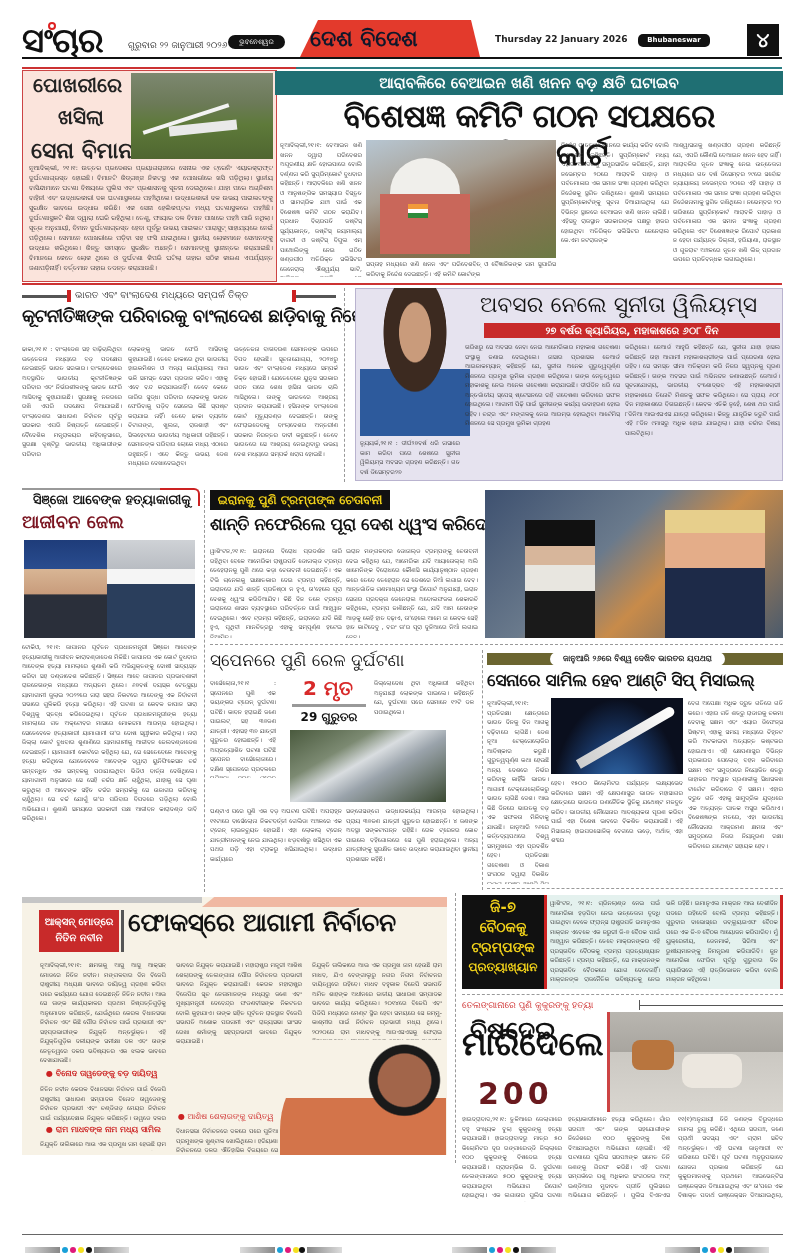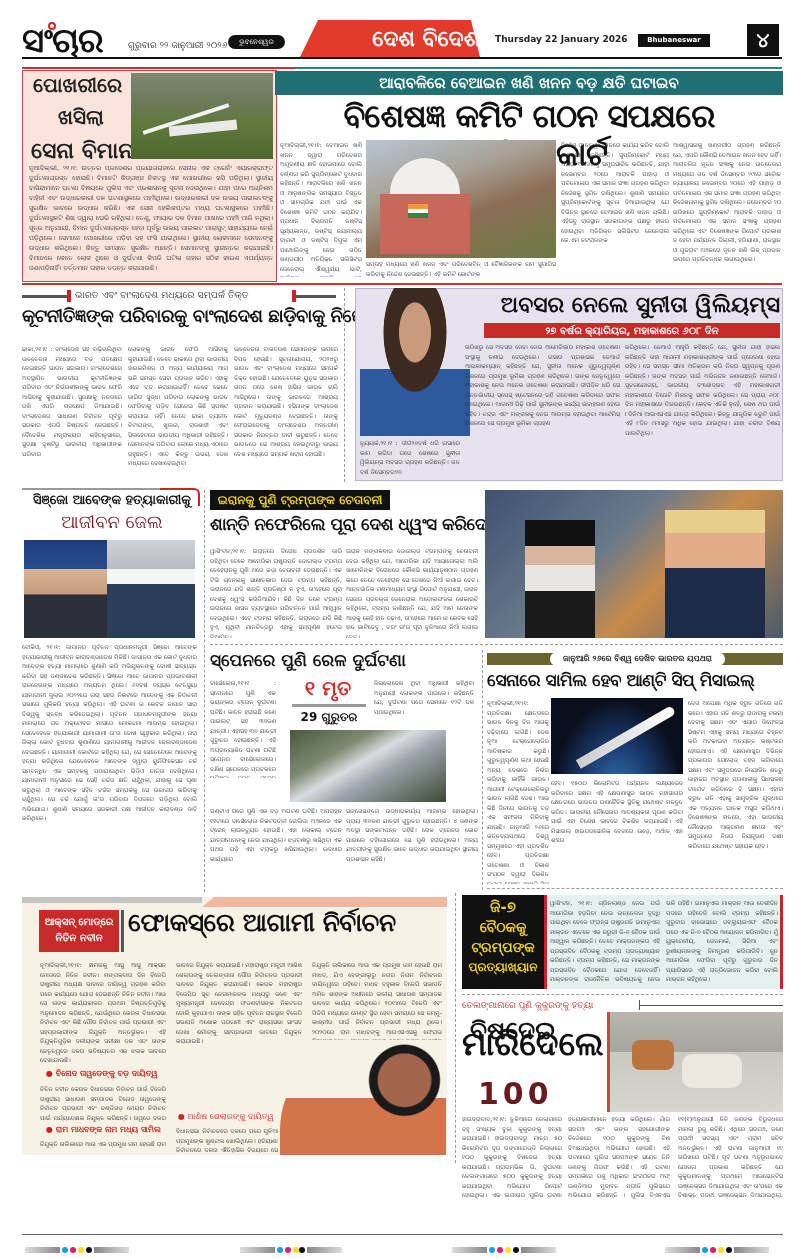--- a/index.html
+++ b/index.html
@@ -3,23 +3,23 @@
 <meta charset="utf-8">
 <style>
 *{box-sizing:border-box;margin:0;padding:0}
 body{width:800px;height:1259px;background:#fff;font-family:"DejaVu Sans",sans-serif;color:#111;position:relative;overflow:hidden}
 .abs{position:absolute}
 .logo{left:22px;top:20px;font-size:34px;font-weight:bold;color:#111;letter-spacing:-1px;font-family:"DejaVu Serif",serif}
 .logo-dot{left:48px;top:22px;width:8px;height:8px;border:2px solid #d22;border-radius:50%}
 .date-or{left:128px;top:40px;font-size:9px;color:#222}
 .city-pill{left:228px;top:35px;width:57px;height:14px;background:#111;border-radius:8px;color:#fff;font-size:7px;text-align:center;line-height:14px}
 .sec-banner{left:300px;top:20px;width:180px;height:37px;background:#e33a2c;clip-path:polygon(10% 0,95% 0,100% 100%,0 100%)}
-.sec-banner span{display:block;text-align:right;color:#ffffff;font-weight:bold;font-size:22px;line-height:37px;padding-left:10px}
+.sec-banner span{display:block;text-align:left;color:#0f172a;font-weight:bold;font-size:22px;line-height:37px;padding-left:10px}
 .date-en{left:495px;top:34px;font-size:9px;font-weight:bold;color:#222}
-.city-en{left:638px;top:34px;width:72px;height:13px;background:#111;border-radius:0;color:#fff;font-size:7px;font-weight:bold;line-height:13px;text-align:center}
+.city-en{left:638px;top:34px;width:72px;height:13px;background:#111;border-radius:5px;color:#fff;font-size:7px;font-weight:bold;line-height:13px;text-align:center}
 .pgnum{left:747px;top:24px;width:32px;height:32px;background:#111;color:#fff;font-size:20px;text-align:center;line-height:32px;font-weight:bold}
 .rule-top{left:22px;top:57px;width:760px;height:2px;background:#111}
 .rule-color{left:22px;top:67px;width:760px;height:2px;background:linear-gradient(90deg,#c33 0,#c33 36%,#2a7d83 36%)}
 
 .s1{left:22px;top:70px;width:255px;height:212px;background:#fbe4dc;border:1px solid #c44}
 .s1 h2{position:absolute;left:8px;font-size:19px;color:#222;font-weight:bold;font-family:"DejaVu Serif",serif}
 .img{background:linear-gradient(135deg,#5a6b4e,#8da06a,#4f5e3a)}
 .body-txt{font-size:6.5px;line-height:10px;color:#333;text-align:justify;overflow:hidden}
 
 .teal-bar{left:275px;top:71px;width:508px;height:24px;background:#1f6f73;color:#fff;font-size:15px;font-weight:bold;text-align:center;line-height:24px}
@@ -76,48 +76,48 @@
 <div class="abs" style="left:292px;top:290px;width:4px;height:12px;background:#c22"></div>
 <div class="abs" style="left:296px;top:295px;width:40px;height:3px;background:#555"></div>
 <div class="abs" style="left:22px;top:305px;width:320px;font-size:18px;font-weight:bold;white-space:nowrap;letter-spacing:-0.5px">କୂଟନୀତିଜ୍ଞଙ୍କ ପରିବାରକୁ ବାଂଲାଦେଶ ଛାଡ଼ିବାକୁ ନିର୍ଦ୍ଦେଶ</div>
 <div class="abs body-txt" style="left:22px;top:344px;width:100px;height:136px;font-size:6px;line-height:9.5px">ଢାକା,୨୧।୧ : ବାଂଲାଦେଶ ସହ ବାଢ଼ିଚାଲିଥିବା ଉତ୍ତେଜନା ମଧ୍ୟରେ ବଡ଼ ପଦକ୍ଷେପ ନେଇଛନ୍ତି ଭାରତ ସରକାର। ବାଂଲାଦେଶରେ ଅବସ୍ଥାପିତ ଭାରତୀୟ କୂଟନୀତିଜ୍ଞଙ୍କ ପରିବାର ଏବଂ ନିର୍ଭରଶୀଳଙ୍କୁ ଭାରତ ଫେରି ଆସିବାକୁ କୁହାଯାଇଛି। ସୁରକ୍ଷାକୁ ନଜରରେ ରଖି ଏପରି ପଦକ୍ଷେପ ନିଆଯାଇଛି। ବାଂଲାଦେଶର ସାଧାରଣ ନିର୍ବାଚନ ପୂର୍ବରୁ ସରକାର ଏପରି ନିଷ୍ପତ୍ତି ନେଇଛନ୍ତି। ବୈଦେଶିକ ମନ୍ତ୍ରାଳୟର କହିବାନୁସାରେ, ସୁରକ୍ଷା ଦୃଷ୍ଟିରୁ ଭାରତୀୟ ଅଧିକାରୀଙ୍କ ପରିବାର</div>
 <div class="abs body-txt" style="left:128px;top:344px;width:100px;height:136px;font-size:6px;line-height:9.5px">ଲୋକଙ୍କୁ ଭାରତ ଫେରି ଆସିବାକୁ କୁହାଯାଇଛି। ତେବେ ଢାକାରେ ଥିବା ଭାରତୀୟ ହାଇକମିଶନ ଓ ଅନ୍ୟ କାର୍ଯ୍ୟାଳୟ ଆଗ ଭଳି ସମସ୍ତ ସେବା ପ୍ରଦାନ କରିବ। ଏହାକୁ ଏବେ ବନ୍ଦ କରାଯାଉନାହିଁ। ତେବେ କେତେ ଜାରିର ସୁଦ୍ଧା ପରିବାର ଲୋକଙ୍କୁ ଭାରତ ଫେରିବାକୁ ପଡ଼ିବ ସେନେଇ କିଛି ସ୍ପଷ୍ଟ କରାଯାଇ ନାହିଁ। ତେବେ ଢାକା ବ୍ୟତୀତ ଚିଟାଗଙ୍ଗ, ଖୁଲନା, ରାଜଶାହୀ ଏବଂ ସିଲହେଟରେ ଭାରତୀୟ ଅଧିକାରୀ ରହିଛନ୍ତି। ସେମାନଙ୍କ ପରିବାର ଲୋକେ ମଧ୍ୟ ଏଠାରେ ରହୁଛନ୍ତି। ଏବେ କିନ୍ତୁ ଉଭୟ ଦେଶ ମଧ୍ୟରେ ଦେଖାଦେଇଥିବା</div>
 <div class="abs body-txt" style="left:234px;top:344px;width:104px;height:136px;font-size:6px;line-height:9.5px">ଉତ୍ତେଜନା ବାତାବରଣ ସେମାନଙ୍କ ଉପରେ ବିପଦ ହେଉଛି। ସୂଚନାଯୋଗ୍ୟ, ୨୦୨୪ରୁ ଭାରତ ଏବଂ ବାଂଲାଦେଶ ମଧ୍ୟରେ ସମ୍ପର୍କ ତିକ୍ତ ହୋଇଛି। ଯେତେବେଳେ ୟୁନୁସ ସରକାର ଗଠନ ପରେ ଶେଖ ହାସିନା ଭାରତ ଚାଲି ଆସିଥିଲେ। ତାଙ୍କୁ ଭାରତରେ ଆଶ୍ରୟ ପ୍ରଦାନ କରାଯାଇଛି। ହସିନାଙ୍କ ବାଂଲାଦେଶ କୋର୍ଟ ମୃତ୍ୟୁଦଣ୍ଡ ଦେଇଛନ୍ତି। ତାଙ୍କୁ ଫେରାଇଦେବାକୁ ବାଂଲାଦେଶର ଅନ୍ତରୀଣ ସରକାର ନିରନ୍ତର ଦାବୀ କରୁଛନ୍ତି। ତେବେ ଭାରତରେ ସେ ଆଶ୍ରୟ ନେଇଥିବାରୁ ଉଭୟ ଦେଶ ମଧ୍ୟରେ ସମ୍ପର୍କ ଖରାପ ହୋଇଛି।</div>
 <div class="abs dotv" style="left:344px;top:288px;height:194px"></div>
 
 <div class="abs" style="left:355px;top:288px;width:428px;height:193px;background:#e6e3ef;border:1px solid #b9b3cf"></div>
 <div class="abs" style="left:360px;top:288px;width:110px;height:148px;background:radial-gradient(ellipse at 50% 30%,#c99b7b 0,#c99b7b 20%,#3c2a20 21%,#3c2a20 40%,transparent 41%),linear-gradient(180deg,transparent 55%,#2d5a9c 55%)"></div>
-<div class="abs" style="left:480px;top:292px;width:300px;font-size:22px;font-weight:bold;text-align:right;white-space:nowrap">ଅବସର ନେଲେ ସୁନୀତା ୱିଲିୟମ୍ସ</div>
+<div class="abs" style="left:480px;top:292px;width:300px;font-size:22px;font-weight:normal;text-align:left;white-space:nowrap">ଅବସର ନେଲେ ସୁନୀତା ୱିଲିୟମ୍ସ</div>
 <div class="abs" style="left:484px;top:323px;width:296px;height:15px;background:#c82a2a;color:#fff;font-size:10px;font-weight:bold;text-align:center;line-height:15px">୨୭ ବର୍ଷର କ୍ୟାରିୟର, ମହାକାଶରେ ୬୦୮ ଦିନ</div>
 <div class="abs body-txt" style="left:465px;top:342px;width:155px;height:138px;font-size:6px;line-height:9.5px">ତାରିଖରୁ ସେ ଅବସର ନେବା ନେଇ ଆମେରିକାର ମହାକାଶ ଗବେଷଣା ସଂସ୍ଥାକୁ ଜଣାଇ ଦେଇଥିଲେ। ନାସାର ପ୍ରଶାସକ ଜେଆର୍ଡ ଆଇଜାକମ୍ୟାନ୍ କହିଛନ୍ତି ଯେ, ସୁନୀତା ଅନେକ ଗୁରୁତ୍ୱପୂର୍ଣ୍ଣ ମିଶନରେ ପ୍ରମୁଖ ଭୂମିକା ଗ୍ରହଣ କରିଥିଲେ। ତାଙ୍କ ନେତୃତ୍ୱରେ ମହାକାଶକୁ ନେଇ ଅନେକ ଗବେଷଣା କରାଯାଇଛି। ଦୀର୍ଘଦିନ ଧରି ସେ ଅନ୍ତର୍ଜାତୀୟ ସ୍ପେସ୍ ଷ୍ଟେସନରେ ରହି ଗବେଷଣା କରିବାରେ ସଫଳ ହୋଇଥିଲେ। ଆଗାମୀ ପିଢ଼ି ପାଇଁ ସୁନୀତାଙ୍କ କାର୍ଯ୍ୟ ଉଦାହରଣ ହୋଇ ରହିବ। ଚନ୍ଦ୍ର ଏବଂ ମଙ୍ଗଳକୁ ନେଇ ଆରମ୍ଭ ହୋଇଥିବା ଆର୍ଟେମିସ୍ ମିଶନରେ ସେ ପ୍ରମୁଖ ଭୂମିକା ଗ୍ରହଣ</div>
 <div class="abs body-txt" style="left:625px;top:342px;width:155px;height:138px;font-size:6px;line-height:9.5px">କରିଥିଲେ। ଜେଆର୍ଡ ଆହୁରି କହିଛନ୍ତି ଯେ, ସୁନୀତା ଯାହା ହାସଲ କରିଛନ୍ତି ତାହା ଆଗାମୀ ମହାକାଶଚାରୀଙ୍କ ପାଇଁ ପ୍ରେରଣା ହୋଇ ରହିବ। ସେ ସମସ୍ତ ସୀମା ଅତିକ୍ରମ କରି ନିଜର ସ୍ୱପ୍ନକୁ ପୂରଣ କରିଛନ୍ତି। ତାଙ୍କ ଅବସର ପାଇଁ ଅଭିନନ୍ଦନ ଜଣାଉଛନ୍ତି ଜେଆର୍ଡ। ସୂଚନାଯୋଗ୍ୟ, ଭାରତୀୟ ବଂଶୋଦ୍ଭବ ଏହି ମହାକାଶଚାରୀ ମହାକାଶରେ ତିନୋଟି ମିଶନକୁ ସଫଳ କରିଥିଲେ। ସେ ପ୍ରାୟ ୬୦୮ ଦିନ ମହାକାଶରେ ବିତାଇଛନ୍ତି। କେବଳ ଏତିକି ନୁହେଁ, ଶେଷ ଥର ପାଇଁ ୮ଦିନିଆ ଆଇଏସଏସ ଯାତ୍ରା କରିଥିଲେ। କିନ୍ତୁ ଯାନ୍ତ୍ରିକ ତ୍ରୁଟି ପାଇଁ ଏହି ୮ଦିନ ୯ମାସରୁ ଅଧିକ ହୋଇ ଯାଇଥିଲା। ଯାହା ଚର୍ଚ୍ଚାର ବିଷୟ ପାଲଟିଥିଲା।</div>
 <div class="abs body-txt" style="left:360px;top:438px;width:100px;height:42px;font-size:6px;line-height:9.5px">ନ୍ୟୁୟର୍କ,୨୧।୧ : ଦୀର୍ଘ୨୭ବର୍ଷ ଧରି ନାସାରେ କାମ କରିବା ପରେ ଶେଷରେ ସୁନୀତା ୱିଲିୟମ୍ସ ଅବସର ଗ୍ରହଣ କରିଛନ୍ତି। ଗତ ବର୍ଷ ଡିସେମ୍ବର୨୭</div>
 
 <div class="abs" style="left:22px;top:488px;width:150px;height:2px;background:#999"></div>
 <div class="abs" style="left:160px;top:488px;width:40px;height:18px;border-top:2px solid #c22;border-right:2px solid #c22;border-radius:0 6px 0 0"></div>
 <div class="abs" style="left:22px;top:492px;width:180px;font-size:13px;font-weight:bold;text-align:center;white-space:nowrap">ସିଞ୍ଜୋ ଆବେଙ୍କ ହତ୍ୟାକାରୀକୁ</div>
-<div class="abs" style="left:22px;top:511px;width:180px;font-size:18px;font-weight:normal;color:#7a1420;text-align:center">ଆଜୀବନ ଜେଲ</div>
+<div class="abs" style="left:22px;top:511px;width:180px;font-size:18px;font-weight:bold;color:#7a1420;text-align:left">ଆଜୀବନ ଜେଲ</div>
 <div class="abs" style="left:24px;top:540px;width:83px;height:98px;background:linear-gradient(180deg,#1e3c7a 0,#2a4d8f 30%,#d8b594 30%,#c89c7c 55%,#2a2f3a 56%)"></div>
 <div class="abs" style="left:107px;top:540px;width:88px;height:98px;background:linear-gradient(180deg,#cfd2d6 0,#b8bcc2 30%,#f5f5f5 30%,#f5f5f5 45%,#2a3e5c 45%)"></div>
 <div class="abs body-txt" style="left:22px;top:642px;width:175px;height:250px;font-size:6px;line-height:9.5px">ଟୋକିଓ, ୨୧।୧: ଜାପାନର ପୂର୍ବତନ ପ୍ରଧାନମନ୍ତ୍ରୀ ସିଞ୍ଜୋ ଆବେଙ୍କ ହତ୍ୟାକାରୀକୁ ଆଜୀବନ କାରାଦଣ୍ଡାଦେଶ ମିଳିଛି। ଜାପାନର ଏକ କୋର୍ଟ ବୁଧବାର ଆବେଙ୍କ ହତ୍ୟା ମାମଲାରେ ଶୁଣାଣି କରି ଅଭିଯୁକ୍ତଙ୍କୁ ଦୋଷୀ ସାବ୍ୟସ୍ତ କରିବା ସହ ଦଣ୍ଡାଦେଶ କରିଛନ୍ତି। ସିଞ୍ଜୋ ଆବେ ଜାପାନର ପ୍ରଭାବଶାଳୀ ରାଜନେତାଙ୍କ ମଧ୍ୟରେ ଅନ୍ୟତମ ଥିଲେ। ୬୭ବର୍ଷ ବୟସ୍କ ଟେତ୍ସୁୟା ୟାମାଗାମୀ ଜୁଲାଇ ୨୦୨୨ରେ ନାରା ସହର ନିକଟରେ ଆବେଙ୍କୁ ଏକ ନିର୍ବାଚନୀ ସଭାରେ ଗୁଳିକରି ହତ୍ୟା କରିଥିଲା। ଏହି ଘଟଣା ନା କେବଳ ଜାପାନ ସାରା ବିଶ୍ୱକୁ ସ୍ତବ୍ଧ କରିଦେଇଥିଲା। ପୂର୍ବତନ ପ୍ରଧାନମନ୍ତ୍ରୀଙ୍କ ହତ୍ୟା ମାମଲାରେ ଗତ ଅକ୍ଟୋବର ମାସରେ ମୋକଦ୍ଦମା ଆରମ୍ଭ ହୋଇଥିଲା। ସେତେବେଳେ ହତ୍ୟାକାରୀ ୟାମାଗାମୀ ତା'ର ଦୋଷ ସ୍ୱୀକାର କରିଥିଲା। ନାରା ଜିଲ୍ଲା କୋର୍ଟ ବୁଧବାର ଶୁଣାଣିରେ ୟାମାଗାମୀକୁ ଆଜୀବନ ଜେଲଦଣ୍ଡାଦେଶ ଦେଇଛନ୍ତି। ୟାମାଗାମୀ କୋର୍ଟରେ କହିଥିଲା ଯେ, ସେ ସେତେବେଳେ ଆବେଙ୍କୁ ହତ୍ୟା କରିଥିଲେ ଯେତେବେଳେ ଆବେଙ୍କ ଦ୍ୱାରା ୟୁନିଫିକେସନ ଚର୍ଚ୍ଚ ସମ୍ବନ୍ଧିତ ଏକ ସମ୍ବଳକୁ ପଠାଯାଇଥିବା ଭିଡିଓ ବାର୍ତ୍ତା ଦେଖିଥିଲେ। ୟାମାଗାମୀ ଅନୁସାରେ ସେ ସେହି ଚର୍ଚ୍ଚର କ୍ଷତି ଚାହୁଁଥିଲା, ଯାହାକୁ ସେ ଘୃଣା କରୁଥିଲା ଓ ଆବେଙ୍କ ସହିତ ଚର୍ଚ୍ଚର ସମ୍ପର୍କକୁ ସେ ଉଜାଗର କରିବାକୁ ଚାହୁଁଥିଲା। ସେ ଚର୍ଚ୍ଚ ଯୋଗୁଁ ତା'ର ପରିବାର ବିପଦରେ ପଡ଼ିଥିଲା ବୋଲି ଅଭିଯୋଗ। ଶୁଣାଣି ସମୟରେ ସରକାରୀ ପକ୍ଷ ଆଜୀବନ କାରାଦଣ୍ଡ ଦାବି କରିଥିଲେ।</div>
 <div class="abs dotv" style="left:204px;top:490px;height:402px"></div>
 
 <div class="abs" style="left:210px;top:490px;width:180px;height:20px;background:#111;color:#f2d21a;font-size:12px;font-weight:bold;text-align:center;line-height:20px">ଇରାନକୁ ପୁଣି ଟ୍ରମ୍ପଙ୍କ ଚେତାବନୀ</div>
 <div class="abs" style="left:210px;top:514px;width:270px;font-size:17px;font-weight:bold;white-space:nowrap;letter-spacing:-0.5px">ଶାନ୍ତି ନଫେରିଲେ ପୂରା ଦେଶ ଧ୍ୱଂସ କରିଦେବୁ</div>
 <div class="abs body-txt" style="left:210px;top:546px;width:132px;height:92px;font-size:6px;line-height:9.5px">ୱାଶିଂଟନ,୨୧।୧: ଇରାନରେ ବିରୋଧ ପ୍ରଦର୍ଶନ ଜାରି ରହିଥିବା ବେଳେ ଆମେରିକା ରାଷ୍ଟ୍ରପତି ଡୋନାଲ୍ଡ ଟ୍ରମ୍ପ ତେହେରାନକୁ ପୁଣି ଥରେ କଡ଼ା ଚେତାବନୀ ଦେଇଛନ୍ତି। ଏକ ଟିଭି ଚାନେଲକୁ ସାକ୍ଷାତକାର ଦେଇ ଟ୍ରମ୍ପ କହିଛନ୍ତି, ଇରାନରେ ଯଦି ଶାନ୍ତି ପ୍ରତିଷ୍ଠା ନ ହୁଏ, ତା'ହେଲେ ପୂରା ଦେଶକୁ ଧ୍ୱଂସ କରିଦିଆଯିବ। କିଛି ଦିନ ତଳେ ଟ୍ରମ୍ପ ଇରାନରେ ଶାସନ ବ୍ୟବସ୍ଥାରେ ପରିବର୍ତ୍ତନ ପାଇଁ ଆହ୍ୱାନ ଦେଇଥିଲେ। ଏବେ ଟ୍ରମ୍ପ କହିଛନ୍ତି, ଇରାନରେ ଯଦି କିଛି ହୁଏ, ପୃଥିବୀ ମାନଚିତ୍ରରୁ ଏହାକୁ ସମ୍ପୂର୍ଣ୍ଣ ହଟେଇ ଦିଆଯିବ।</div>
 <div class="abs body-txt" style="left:346px;top:546px;width:132px;height:92px;font-size:6px;line-height:9.5px">ଇରାନ ମଙ୍ଗଳବାର ଡୋନାଲ୍ଡ ଟ୍ରମ୍ପଙ୍କୁ ଚେତାବନୀ ଦେଇ କହିଥିଲା ଯେ, ଆମେରିକା ଯଦି ଆୟାତୋଲ୍ଲା ଅଲି ଖାମେନିଙ୍କ ବିରୋଧରେ କୌଣସି କାର୍ଯ୍ୟାନୁଷ୍ଠାନ ଗ୍ରହଣ କରେ ତେବେ ତେହେରାନ ସେ ଦେଶରେ ନିଆଁ ଲଗାଇ ଦେବ। ଆନ୍ତର୍ଜାତିକ ଗଣମାଧ୍ୟମ ସଂସ୍ଥା ରିପୋର୍ଟ ଅନୁଯାୟୀ, ଇରାନ ସେନାର ପ୍ରବକ୍ତା ଜେନେରାଲ ଅବୋଲଫଜଲ ଶେକାରଚି କହିଥିଲେ, ଟ୍ରମ୍ପ ଜାଣିଛନ୍ତି ଯେ, ଯଦି ଆମ ନେତାଙ୍କ ଆଡ଼କୁ କେହି ହାତ ବଢ଼ାଏ, ତା'ହେଲେ ଆମେ ନା କେବଳ ସେହି ହାତ କାଟିଦେବୁ , ବରଂ ତା'ର ପୂରା ଦୁନିଆରେ ନିଆଁ ଲଗାଇ ଦେବୁ।</div>
 <div class="abs" style="left:485px;top:490px;width:298px;height:148px;background:linear-gradient(135deg,#3e5170 0,#6a7a8c 40%,#c88b4a 60%,#4a5a6c 100%)">
   <div class="abs" style="left:40px;top:30px;width:70px;height:118px;background:linear-gradient(180deg,#111 0,#111 22%,#d7b69b 22%,#d7b69b 38%,#e8e6e0 38%,#e8e6e0 60%,#1a1a1a 60%)"></div>
   <div class="abs" style="left:180px;top:20px;width:100px;height:128px;background:linear-gradient(180deg,#e7cf8c 0,#e7cf8c 18%,#e4ad89 18%,#e4ad89 45%,#1d2a48 45%)"></div>
 </div>
 <div class="abs doth" style="left:210px;top:644px;width:573px"></div>
 
-<div class="abs" style="left:210px;top:650px;width:270px;font-size:17px;font-weight:bold;white-space:nowrap">ସ୍ପେନରେ ପୁଣି ରେଳ ଦୁର୍ଘଟଣା</div>
+<div class="abs" style="left:210px;top:650px;width:270px;font-size:17px;font-weight:normal;white-space:nowrap">ସ୍ପେନରେ ପୁଣି ରେଳ ଦୁର୍ଘଟଣା</div>
 <div class="abs body-txt" style="left:210px;top:678px;width:66px;height:100px;font-size:6px;line-height:9.5px">ବାର୍ସେଲୋନା,୨୧।୧ : ସ୍ପେନରେ ପୁଣି ଏକ ଭୟଙ୍କର ଟ୍ରେନ୍ ଦୁର୍ଘଟଣା ଘଟିଛି। କାବନ ହରାଇଛି ଜଣେ ପାଇଲଟ୍ ସହ ୩୭ଜଣ ଯାତ୍ରୀ। ଏହାସହ ୩୭ ଯାତ୍ରୀ ଗୁରୁତର ହୋଇଛନ୍ତି। ଏହି ଅପ୍ରତ୍ୟାଶିତ ଘଟଣା ଘଟିଛି ସ୍ପେନର ବାର୍ସେଲୋନାରେ। ଦକ୍ଷିଣ ସ୍ପେନରେ ପ୍ରବଳରେ ଘଟିଥିବା ଦ୍ରୁତ ଟ୍ରେନ୍ ଦୁର୍ଘଟଣାର</div>
-<div class="abs" style="left:288px;top:676px;width:80px;font-size:20px;font-weight:bold;color:#d82a2a;text-align:center">୧ ମୃତ</div>
+<div class="abs" style="left:288px;top:676px;width:80px;font-size:20px;font-weight:bold;color:#d82a2a;text-align:center">2 ମୃତ</div>
 <div class="abs" style="left:292px;top:704px;width:74px;height:3px;background:#999"></div>
 <div class="abs" style="left:288px;top:710px;width:82px;font-size:12px;font-weight:bold;text-align:center;white-space:nowrap">29 ଗୁରୁତର</div>
 <div class="abs body-txt" style="left:374px;top:678px;width:100px;height:50px;font-size:6px;line-height:9.5px">ଜିଲ୍ଲୋଦେଖ ଥିବା ଅଧିକାରୀ କହିଥିବା ଅନୁଯାୟୀ ଲୋକଙ୍କ ପାଇଲେ। କହିଛନ୍ତି ଯେ, ଦୁର୍ଘଟଣା ପରେ ସେମାନେ ୧୨ଟି ଦଳ ପଠାଇଥିଲେ।</div>
 <div class="abs" style="left:290px;top:730px;width:156px;height:72px;background:linear-gradient(150deg,#4a5a3e 0,#7c8a72 30%,#d9dde0 45%,#9aa3ab 60%,#3b4a32 100%)"></div>
 <div class="abs body-txt" style="left:210px;top:806px;width:132px;height:80px;font-size:6px;line-height:9.5px">ଘଣ୍ଟାଏ ପରେ ପୁଣି ଏକ ବଡ଼ ଅଘଟଣ ଘଟିଛି। ଅପରାହ୍ନ ୧୧ଟାରେ ବାର୍ସେଲୋନା ନିକଟବର୍ତ୍ତୀ ଗେଲିଡା ଅଞ୍ଚଳରେ ଏକ ଟ୍ରେନ୍ ଲାଇନଚ୍ୟୁତ ହୋଇଛି। ଏହା ଲୋକାଲ୍ ଟ୍ରେନ୍ ଯାତ୍ରୀମାନଙ୍କୁ ନେଇ ଯାଉଥିଲା। ଝଡ଼ବର୍ଷାରୁ ଖସିଥିବା ଏକ ପଥର ପଡ଼ି ଏହା ଟ୍ରାକରୁ ଖସିଯାଇଥିଲା। ଉଦ୍ଧାର କାର୍ଯ୍ୟରେ</div>
 <div class="abs body-txt" style="left:346px;top:806px;width:132px;height:80px;font-size:6px;line-height:9.5px">ସଙ୍ଗେସଙ୍ଗେ ଉଦ୍ଧାରକାର୍ଯ୍ୟ ଆରମ୍ଭ ହୋଇଥିଲା। ପ୍ରାୟ ୩୭ଜଣ ଯାତ୍ରୀ ଗୁରୁତର ହୋଇଛନ୍ତି। ୪ ଜଣଙ୍କ ଅବସ୍ଥା ସଙ୍କଟାପନ୍ନ ରହିଛି। ରେଳ ଟ୍ରେନର କୋଚ ପାଇଲେ ବହିଗୋଲରେ ସେ ପୁଣି ହରାଇଥିଲେ। ଅନ୍ୟ ଯାତ୍ରୀଙ୍କୁ ସୁରକ୍ଷିତ ଭାବେ ଉଦ୍ଧାର କରାଯାଇଥିବା ସ୍ଥାନୀୟ ପ୍ରଶାସନ କହିଛି।</div>
 <div class="abs dotv" style="left:482px;top:650px;height:240px"></div>
 
 <div class="abs" style="left:487px;top:653px;width:296px;height:12px;background:#6b6530"></div>
 <div class="abs" style="left:550px;top:652px;width:175px;height:14px;background:#fff;border-radius:7px;font-size:8px;font-weight:bold;text-align:center;line-height:14px;color:#222">ଜାନୁଆରି ୨୬ରେ ବିଶ୍ୱ ଦେଖିବ ଭାରତର ୟପଥରା</div>
@@ -163,21 +163,21 @@
 <div class="abs" style="left:544px;top:895px;width:239px;height:94px;background:#e4f1ee;border-left:3px solid #c22;border-right:3px solid #c22"></div>
 <div class="abs body-txt" style="left:550px;top:898px;width:110px;height:88px;font-size:6px;line-height:9.5px">ୱାଶିଂଟନ, ୨୧।୧: ଗ୍ରିନଲାଣ୍ଡ ନେଇ ପଇଁ ଆମେରିକା ହଡ଼ପିବା ନେଇ ଉତ୍ତେଜନା ବୃଦ୍ଧି ପାଇଥିବା ବେଳେ ଫ୍ରାନ୍ସ ରାଷ୍ଟ୍ରପତି ଇମାନୁଏଲ ମାକ୍ରନ ଏବେଳେ ଏକ ଜରୁରୀ ଜି-୭ ବୈଠକ ପାଇଁ ଆହ୍ୱାନ କରିଛନ୍ତି। ତେବେ ମାକ୍ରନଙ୍କର ଏହି ପ୍ରସ୍ତାବିତ ବୈଠକକୁ ଟ୍ରମ୍ପ ପ୍ରତ୍ୟାଖ୍ୟାନ କରିଛନ୍ତି। ଟ୍ରମ୍ପ କହିଛନ୍ତି, ସେ ମାକ୍ରନଙ୍କ ପ୍ରସ୍ତାବିତ ବୈଠକରେ ଯୋଗ ଦେବେନାହିଁ। ମାକ୍ରନଙ୍କ ରାଜନୈତିକ ଭବିଷ୍ୟତକୁ ନେଇ ଅନିଶ୍ଚିତତା</div>
 <div class="abs body-txt" style="left:666px;top:898px;width:112px;height:88px;font-size:6px;line-height:9.5px">ଭଳି ରହିଛି। ଇମାନୁଏଲ ମାକ୍ରନ ଆଉ ବେଶୀଦିନ ପଦରେ ରହିବେନି ବୋଲି ଟ୍ରମ୍ପ କହିଛନ୍ତି। ଗୁରୁବାର ଦାଭୋସ୍‌ରେ ଡବ୍ଲ୍ୟୁଇଏଫ ବୈଠକ ପରେ ଏକ ଜି-୭ ବୈଠକ ଆୟୋଜନ କରିପାରିବ। ମୁଁ ୟୁକ୍ରେନୀୟ, ଡେନମାର୍କ, ସିରିଆ ଏବଂ ରୁଷୀୟମାନଙ୍କୁ ନିମନ୍ତ୍ରଣ କରିପାରିବି। ଜୁନ ଆମେରିକା ଫେରିବା ପୂର୍ବରୁ ଗୁରୁବାର ଦିନ ପ୍ୟାରିସରେ ଏହି ରାତ୍ରିଭୋଜନ କରିବା ବୋଲି ମାକ୍ରନ କହିଥିଲେ।</div>
 <div class="abs doth" style="left:462px;top:994px;width:321px"></div>
 
 <div class="abs" style="left:462px;top:1000px;font-size:9px;font-weight:normal;color:#c22;white-space:nowrap">ତେଲଙ୍ଗାନାରେ ପୁଣି କୁକୁରଙ୍କୁ ହତ୍ୟା</div>
 <div class="abs" style="left:640px;top:1005px;width:143px;height:1px;background:#555"></div>
 <div class="abs" style="left:639px;top:1000px;width:1px;height:10px;background:#555"></div>
 <div class="abs" style="left:470px;top:1016px;font-size:25px;font-weight:bold;white-space:nowrap">ବିଷଦେଇ</div>
 <div class="abs" style="left:462px;top:1024px;font-size:33px;font-weight:bold;white-space:nowrap">ମାରିଦେଲେ</div>
-<div class="abs" style="left:478px;top:1076px;font-size:30px;font-weight:bold;color:#6a1a1e;white-space:nowrap;letter-spacing:4px">100</div>
+<div class="abs" style="left:478px;top:1076px;font-size:30px;font-weight:bold;color:#6a1a1e;white-space:nowrap;letter-spacing:4px">200</div>
 <div class="abs" style="left:607px;top:1012px;width:176px;height:100px;border-left:3px solid #c44;background:linear-gradient(180deg,#b9b6b0 0,#a8a59f 40%,#cbc8c2 40%,#d9d6d0 100%)">
   <div class="abs" style="left:22px;top:28px;width:42px;height:30px;background:#b8753e;border-radius:8px"></div>
   <div class="abs" style="left:72px;top:42px;width:60px;height:34px;background:#ece7df;border-radius:10px"></div>
 </div>
 <div class="abs body-txt" style="left:462px;top:1114px;width:100px;height:88px;font-size:6px;line-height:9.5px">ହାଇଦ୍ରାବାଦ,୨୧।୧: ତୁଳିଆରେ ଜେଲାଗାରେ ବହୁ ସଂଖ୍ୟକ ବୁଲା କୁକୁରଙ୍କୁ ହତ୍ୟା କରାଯାଇଛି। ହାଇଦ୍ରାବାଦରୁ ମାତ୍ର ୫୦ କିଲୋମିଟର ଦୂର ରଙ୍ଗାରେଡ୍ଡି ଜିଲ୍ଲାରେ ୧୦୦ କୁକୁରଙ୍କୁ ବିଷଦେଇ ହତ୍ୟା କରାଯାଇଛି। ପ୍ରାରମ୍ଭିକ ରି. ଦୁର୍ଘଟଣା ତେଲଙ୍ଗାନାରେ ୫୦୦ କୁକୁରଙ୍କୁ ହତ୍ୟା କରାଯାଇଥିବା ଅଭିଯୋଗ ରିପୋର୍ଟ ହୋଇଥିଲା। ଏକ ଲଗାତାର ପୁଲିସ ଘଟଣା କହିଛି ଯେ, କୁକୁରଗୁଡ଼ିକୁ ଦୁର୍ଗନ୍ଧ</div>
 <div class="abs body-txt" style="left:568px;top:1114px;width:102px;height:88px;font-size:6px;line-height:9.5px">ହତ୍ୟାକାରୀମାନେ ହତ୍ୟା କରିଥିଲେ। ଗାଁର ସରପଞ୍ଚ ଏବଂ ତାଙ୍କ ସହଯୋଗୀଙ୍କ ନିର୍ଦ୍ଦେଶରେ ୧୦୦ କୁକୁରଙ୍କୁ ବିଷ ଦିଆଯାଇଥିବା ଅଭିଯୋଗ ହୋଇଛି। ଏହି ଘଟଣାରେ ପୁଲିସ ସରପଞ୍ଚଙ୍କ ସମେତ ତିନି ଜଣଙ୍କୁ ଗିରଫ କରିଛି। ଏହି ଘଟଣା ସମ୍ପର୍କରେ ପଶୁ ଅଧିକାର ସଂଗଠନର ଅଫ୍ ଇଣ୍ଡିଆର ମୁଦାବତ ପ୍ରୀତି ପୁଲିସରେ ଅଭିଯୋଗ କରିଛନ୍ତି । ପୁଲିସ ବିଏନଏସ (ଭାରତୀୟ ନ୍ୟାୟ ସଂହିତା) ଆଇନର ଧାରା ୩(୫) ଏବଂ ଧାରା</div>
 <div class="abs body-txt" style="left:678px;top:1114px;width:105px;height:88px;font-size:6px;line-height:9.5px">୧୧(୧)ଅନୁଯାୟୀ ତିନି ଜଣଙ୍କ ବିରୁଦ୍ଧରେ ମାମଲା ରୁଜୁ କରିଛି। ଏଥିରେ ସରପଞ୍ଚ, ଜଣେ ପ୍ରାର୍ଥୀ ସଦସ୍ୟ ଏବଂ ଗ୍ରାମ ସଚିବ ଅନ୍ତର୍ଭୁକ୍ତ। ଏହି ଘଟଣା ଜାନୁଆରୀ ୧୯ ତାରିଖରେ ଘଟିଛି। ପୂର୍ବ ଘଟଣା ଅନୁରୂପଭାବେ ଯୋଜନା ପ୍ରକାଶ କରିଛନ୍ତି ଯେ କୁକୁରମାନଙ୍କୁ ପ୍ରଥମେ ଆଇଭେନ୍ଟିସ ଇଞ୍ଜେକ୍ସନ ଦିଆଯାଇଥିଲା ଏବଂ ତା'ପରେ ଏକ ବିଷାକ୍ତ ପଦାର୍ଥ ଇଞ୍ଜେକ୍ସନ ଦିଆଯାଇଥିଲା, ଯାହା ଫଳରେ ସେମାନଙ୍କ ମୃତ୍ୟୁ ଘଟିଥିଲା।</div>
 
 <div class="abs" style="left:22px;top:1234px;width:761px;height:1px;background:#666"></div>
 <div class="abs" style="left:25px;top:1238px;width:110px;height:8px">

